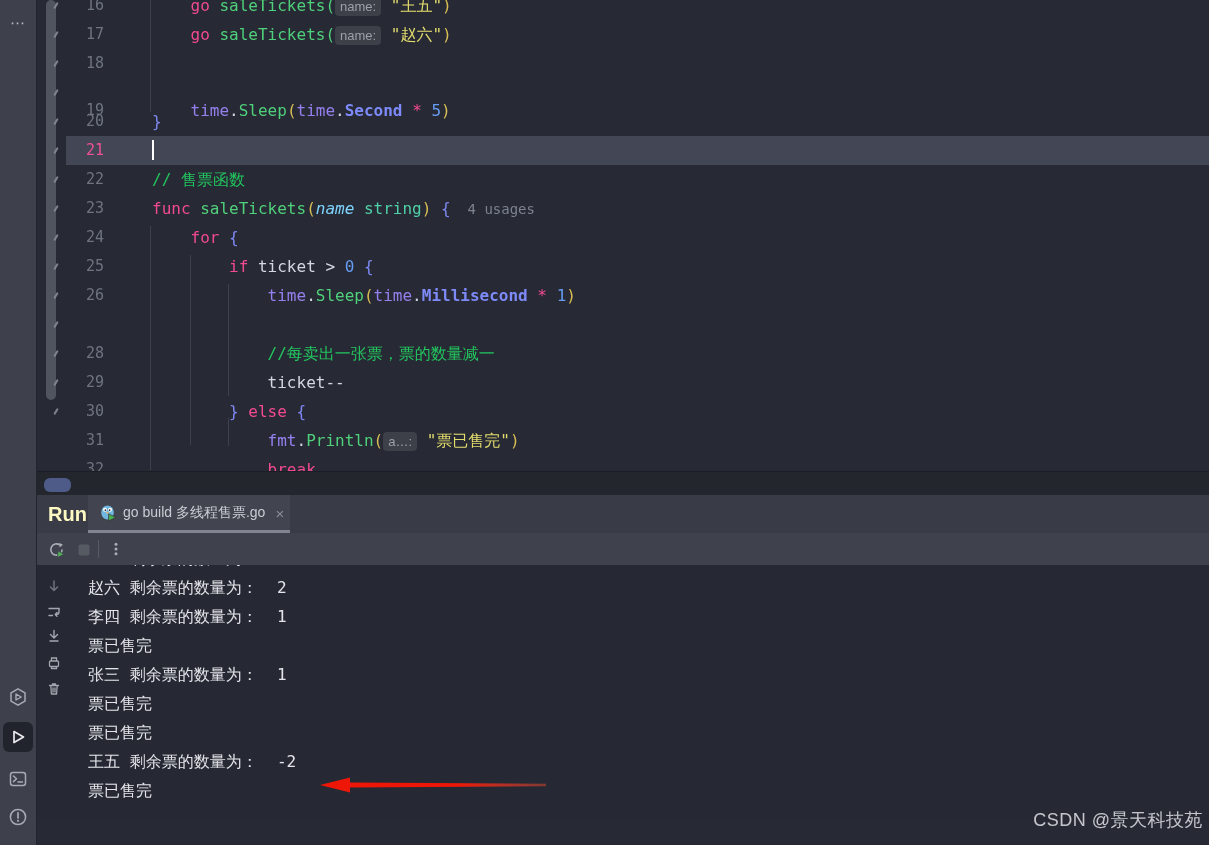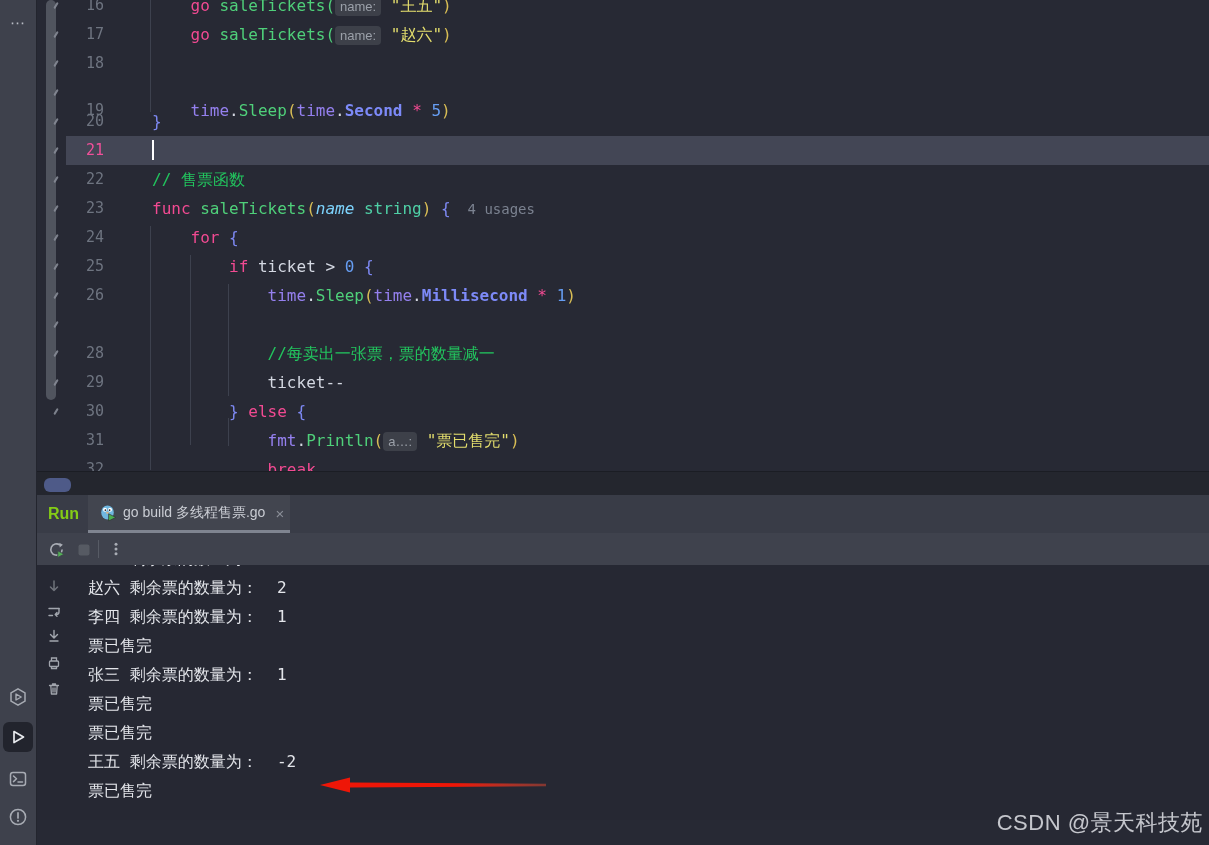--- a/index.html
+++ b/index.html
@@ -37,34 +37,34 @@
   .tk-typ{color:#4fd0a6;}
   .tk-it{color:#7dd3fc;font-style:italic;}
   .tk-usages{color:#7b8290;font-size:14px;}
   .tk-hint{display:inline-block;background:#3d4049;color:#9ba0a9;border-radius:4px;padding:0 5px;font-size:13px;line-height:19px;font-family:"Liberation Sans",sans-serif;}
   .caret{display:inline-block;width:2px;height:20px;background:#ffffff;vertical-align:-4px;}
   
   .hband{position:absolute;left:36px;top:471px;width:1173px;height:24px;background:#24262e;border-top:1px solid #1b1d24;z-index:1;}
   .hthumb{position:absolute;left:8px;top:6px;width:27px;height:14px;background:#4e5a88;border-radius:6px;}
   
   .run-header{position:absolute;left:36px;top:495px;width:1173px;height:38px;background:#393c47;border-bottom:1px solid #2b2d36;z-index:2;}
-  .run-title{position:absolute;left:12px;top:0;height:38px;line-height:38px;color:#84cc16;font-weight:bold;font-size:16px;}
+  .run-title{position:absolute;left:12px;top:0;height:38px;line-height:38px;color:#fef9c3;font-weight:bold;font-size:20px;}
   .run-tab{position:absolute;left:52px;top:0;height:36px;width:202px;background:#42454f;display:flex;align-items:center;padding:0;}
   .run-tab .underline{position:absolute;left:0;right:0;bottom:-2px;height:3px;background:#7f8490;}
   .tab-label{color:#c9ccd3;font-size:14px;margin-left:6px;white-space:nowrap;}
   .tab-close{color:#8b8f98;font-size:15px;margin-left:10px;cursor:default;}
   .run-toolbar{position:absolute;left:36px;top:533px;width:1173px;height:32px;background:#3f424d;z-index:2;}
   .tb-sep{position:absolute;left:62px;top:7px;width:1px;height:18px;background:#575b65;}
   
   .console{position:absolute;left:36px;top:540px;width:1173px;height:280px;background:#262833;z-index:1;}
   .console-row{position:absolute;left:52px;height:29px;line-height:29px;white-space:pre;font-family:"DejaVu Sans Mono",monospace;font-size:16px;color:#e3e5ea;}
   .cicon{position:absolute;left:10px;width:16px;height:16px;}
   
   .arrow{position:absolute;left:320px;top:776px;z-index:6;}
-  .watermark{position:absolute;right:6px;top:808px;font-size:22px;color:rgba(224,226,231,.85);z-index:6;letter-spacing:.5px;}
+  .watermark{position:absolute;right:6px;top:808px;font-size:18px;color:rgba(224,226,231,.85);z-index:6;letter-spacing:.5px;}
   svg{display:block;}
 </style>
 </head>
 <body>
 
 <div class="stripe">
   <div class="stripe-more">⋯</div>
 
   <div class="stripe-btn" style="top:682px;">
     <svg width="20" height="20" viewBox="0 0 20 20">

